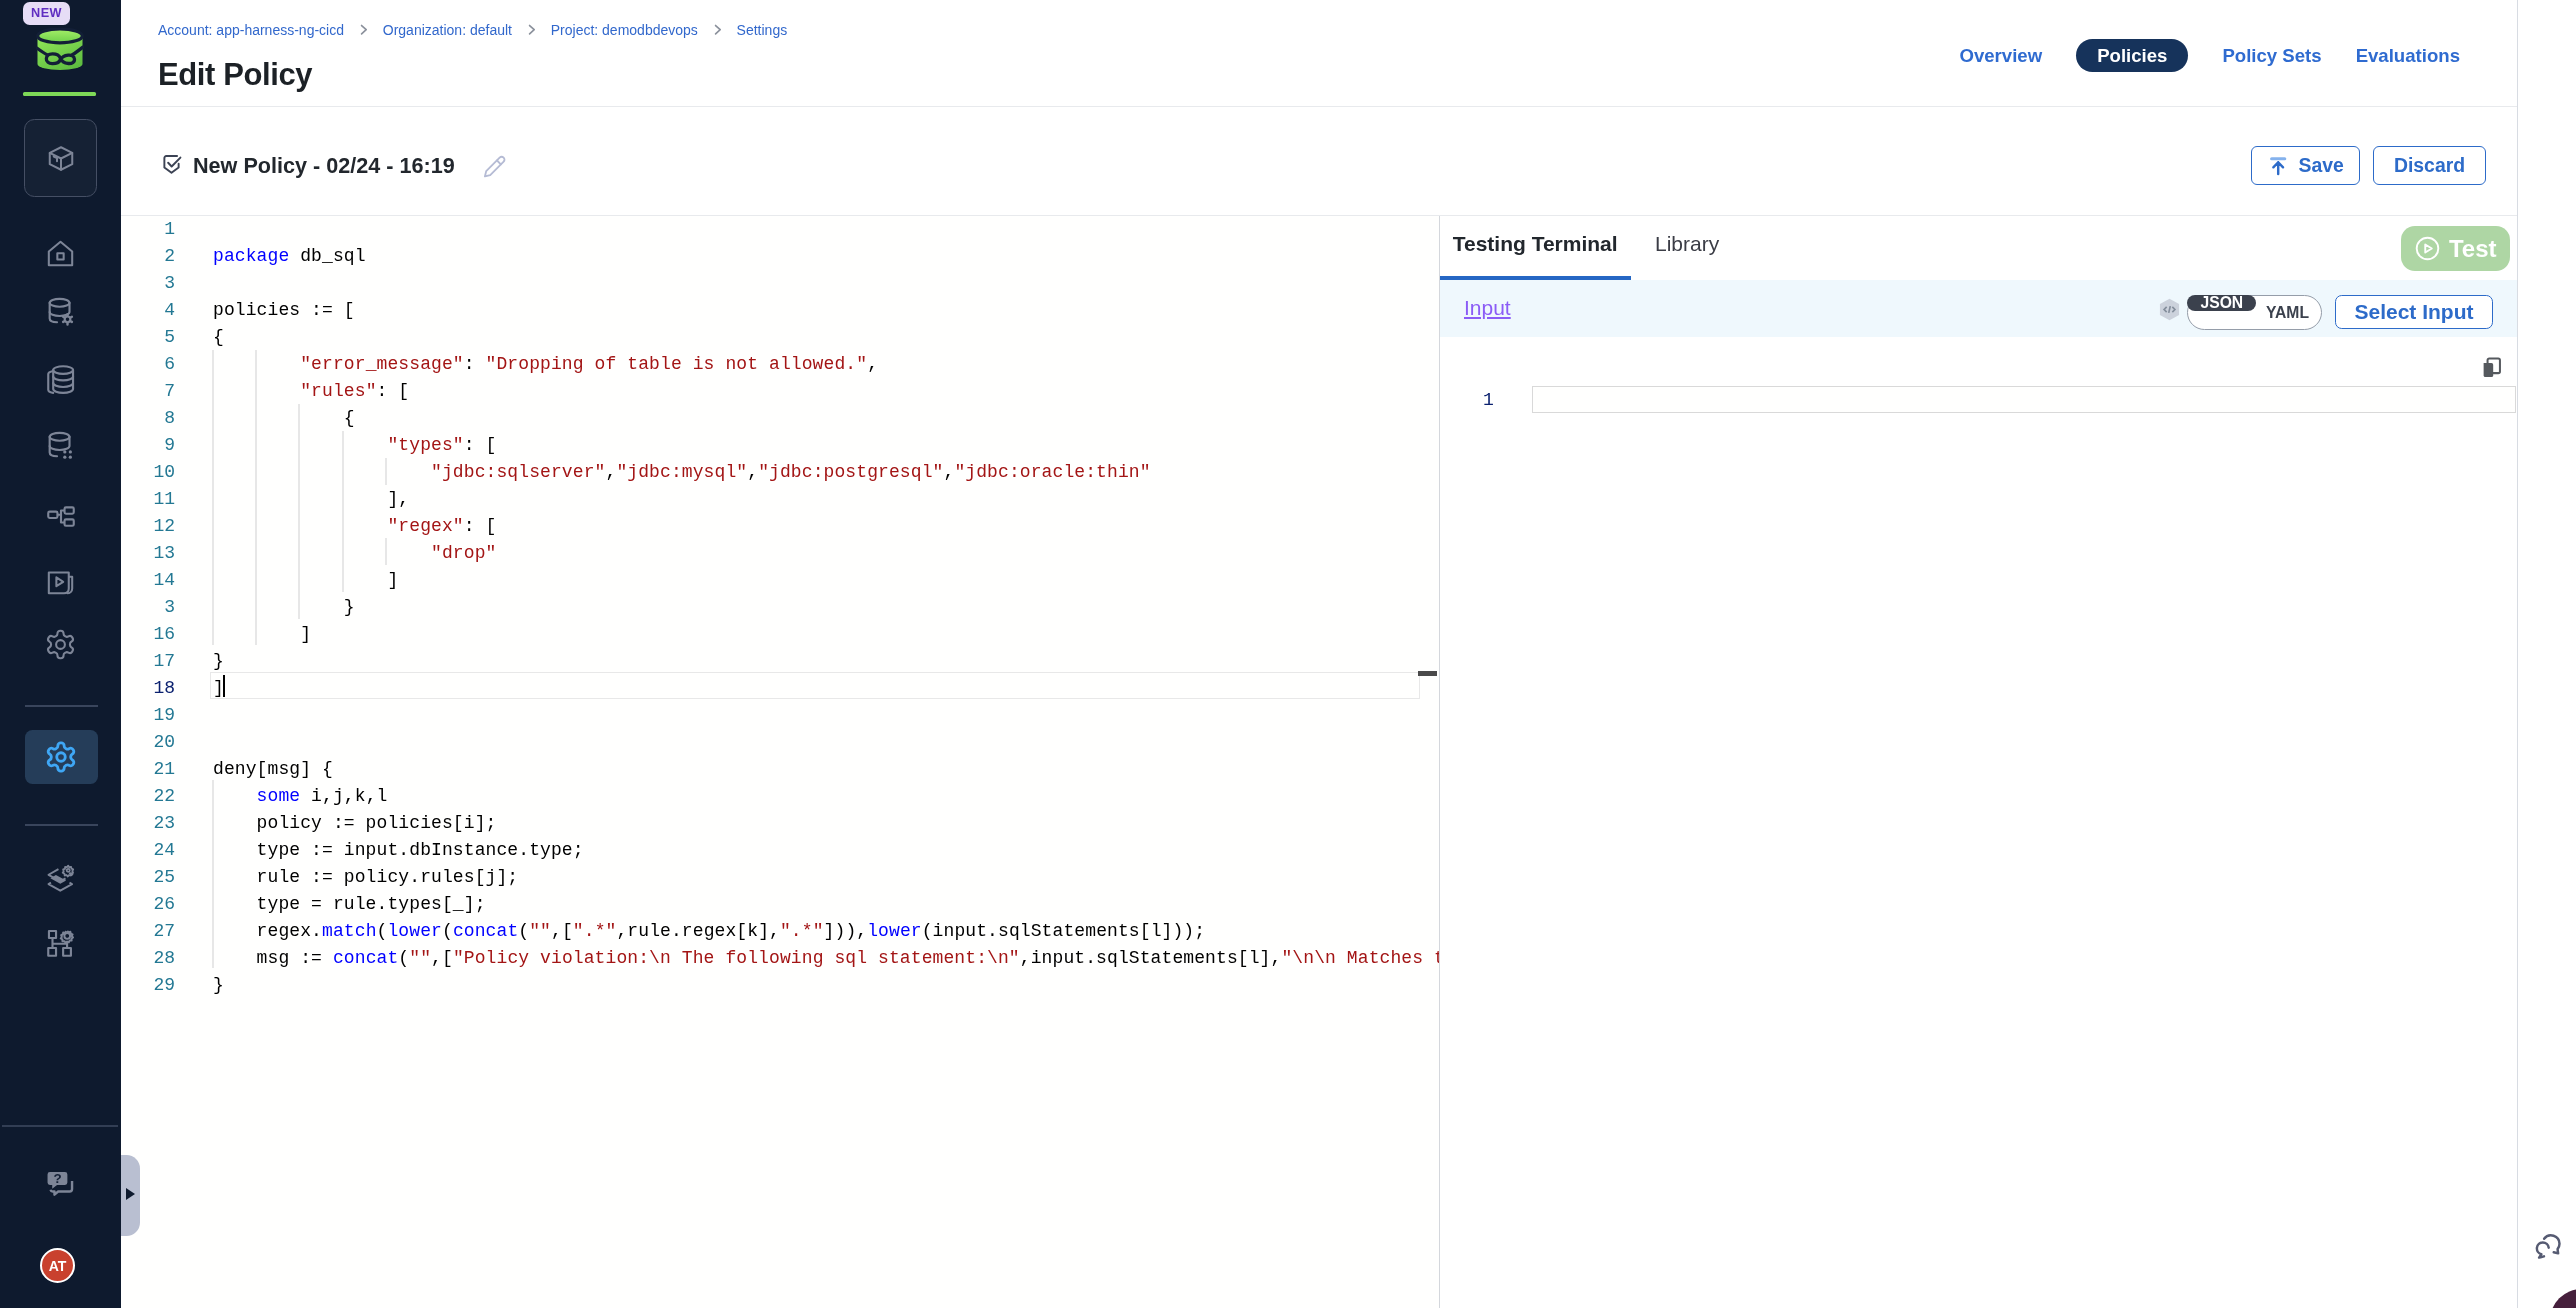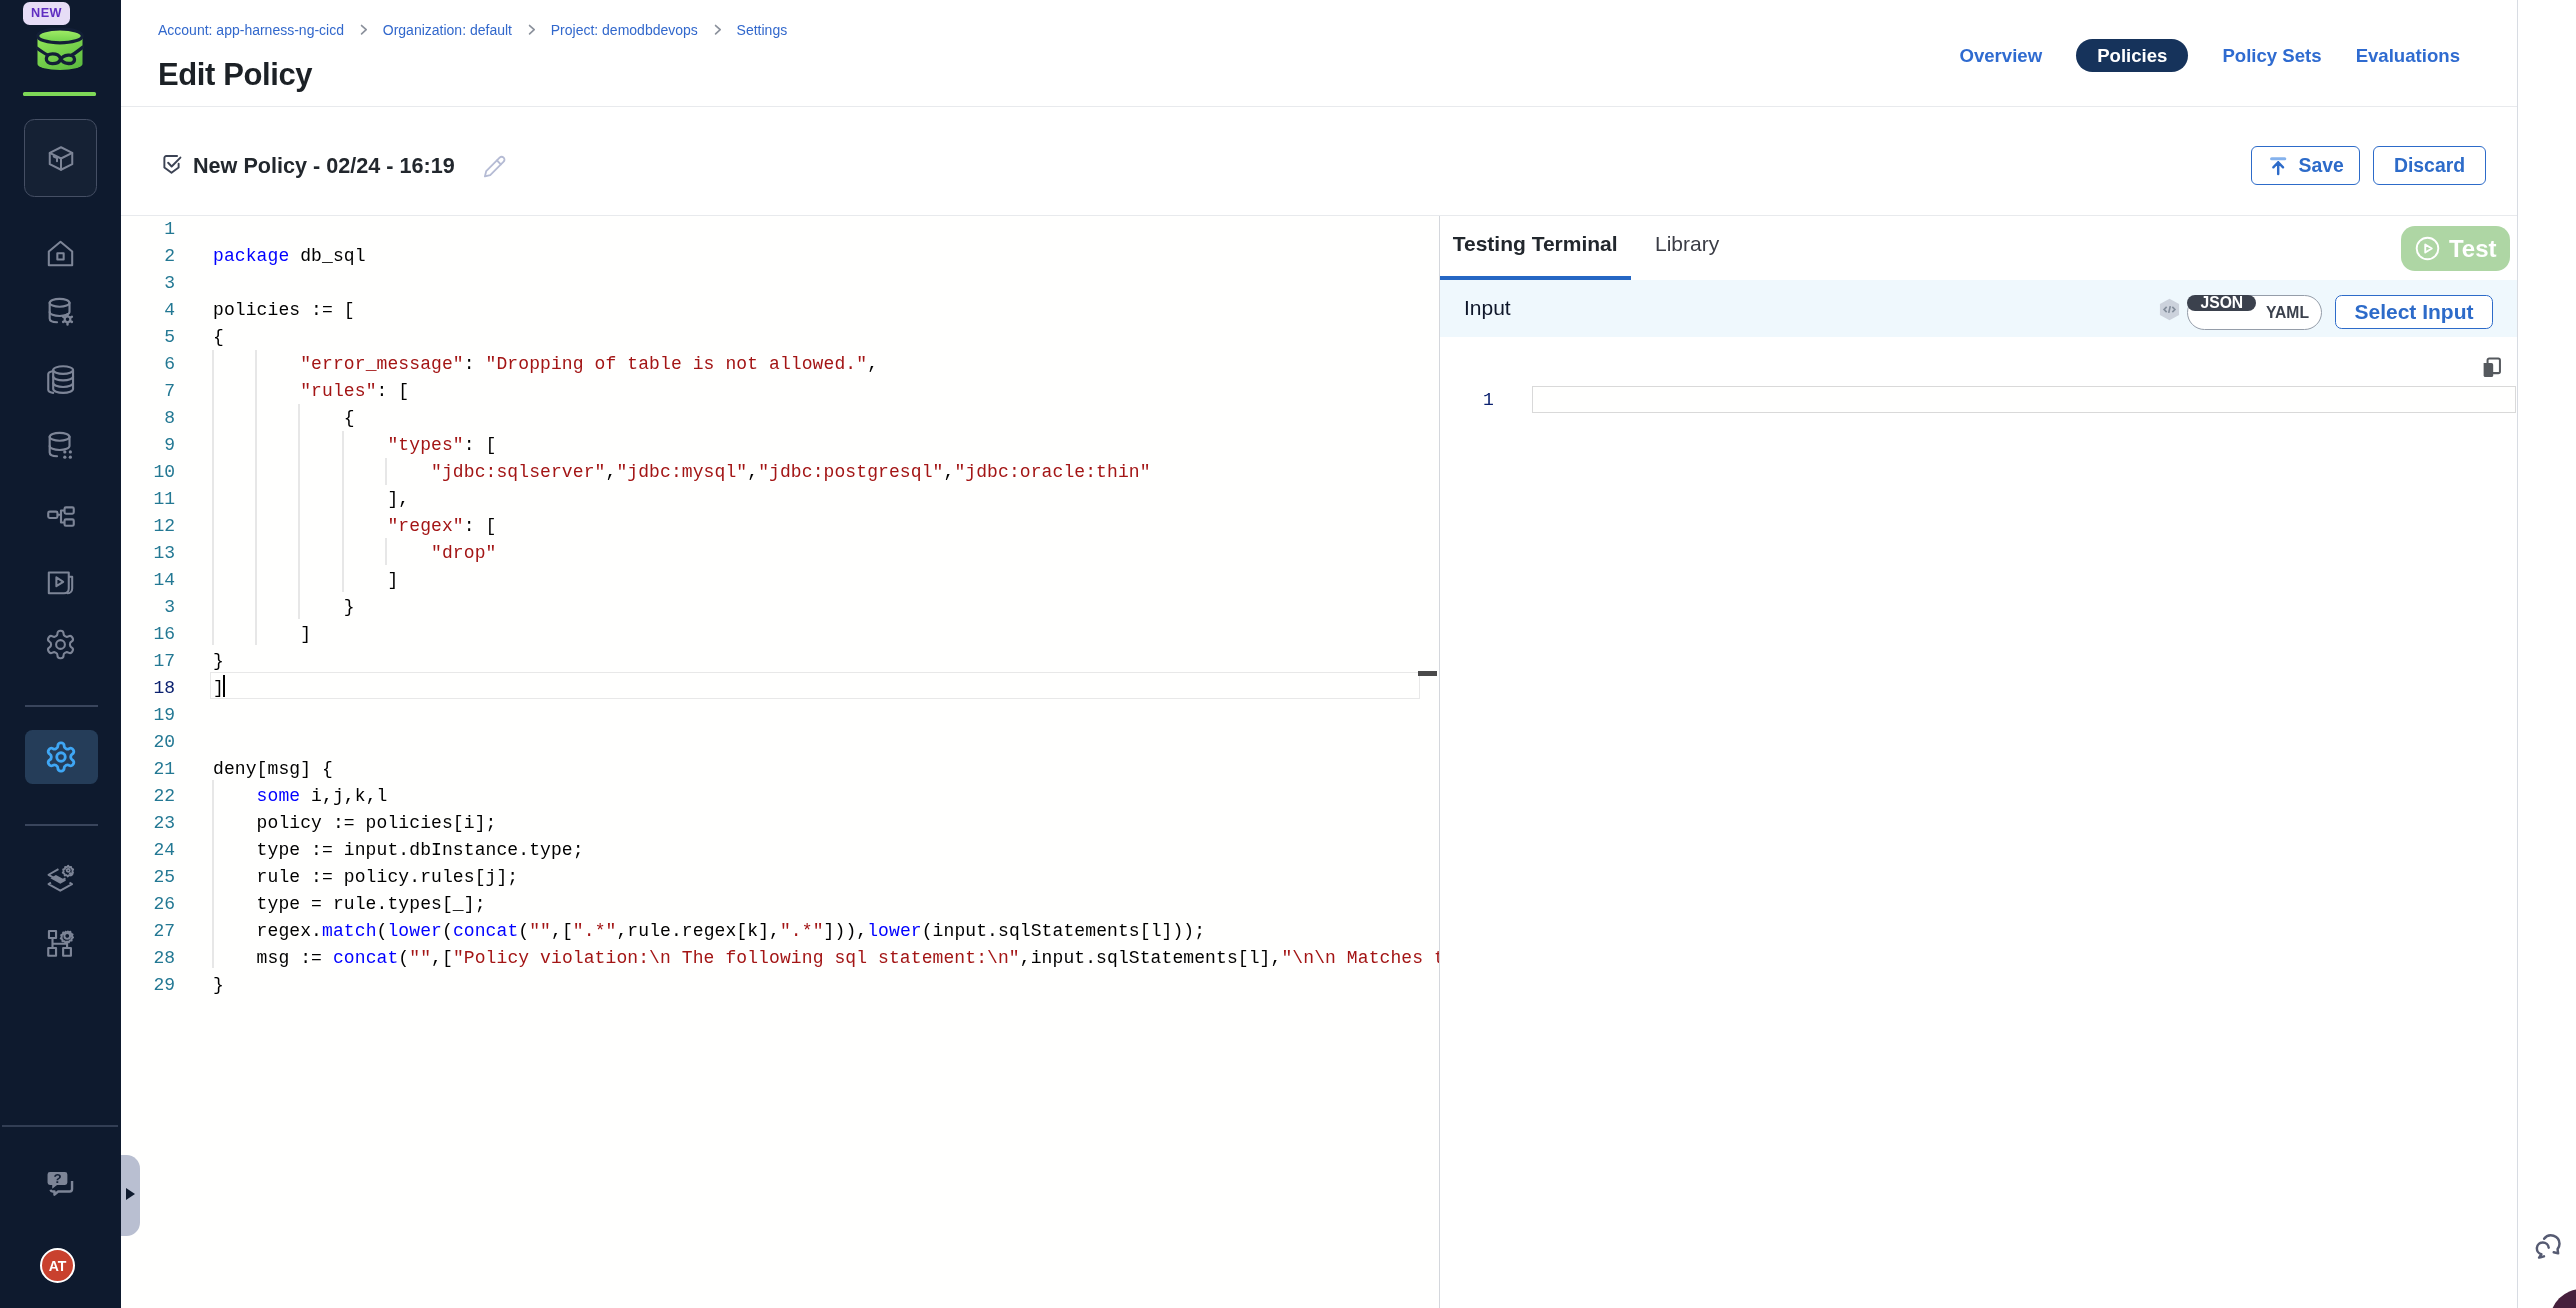--- a/index.html
+++ b/index.html
@@ -314,21 +314,21 @@
 <div>}</div>
   </div>
 </div>
 <div id="rpanel">
   <div id="tabs">
     <span style="position:absolute;left:12.7px;top:16.4px;font-size:21px;font-weight:700;color:#22272d;">Testing Terminal</span>
     <span style="position:absolute;left:215px;top:16.4px;font-size:21px;color:#3b3d46;">Library</span>
     <div id="tabline"></div>
   </div>
   <div id="inputrow">
-    <span style="position:absolute;left:24px;top:16.4px;font-size:21px;color:#0f172a;">Input</span>
+    <span style="position:absolute;left:24px;top:16.4px;font-size:21px;color:#8b5cf6;text-decoration:underline;">Input</span>
     <svg style="position:absolute;left:716px;top:15.7px" width="27" height="27" viewBox="0 0 24 24" fill="none">
       <path d="M12 2.5 L20.5 7.2 V16.8 L12 21.5 L3.5 16.8 V7.2 Z" fill="#ccd2dc"></path>
       <path d="M9.5 9.7 L7.2 12 L9.5 14.3 M14.5 9.7 L16.8 12 L14.5 14.3 M12.7 9 L11.3 15" stroke="#848e9c" stroke-width="1.5" fill="none"></path>
     </svg>
     <div style="position:absolute;left:747px;top:15px;width:135px;height:35px;border:1.5px solid #959da9;border-radius:18px;background:#fff;">
       <div style="position:absolute;left:-0.7px;top:-0.7px;width:69px;height:16px;background:#3b414d;border-radius:17px;color:#fff;font-size:15.7px;font-weight:700;display:flex;align-items:center;justify-content:center;">JSON</div>
       <span style="position:absolute;left:78px;top:7.5px;font-size:15.7px;font-weight:700;color:#3b414d;">YAML</span>
     </div>
     <div class="btn" style="left:895px;top:15px;width:158px;height:34px;border-radius:6.7px;font-size:21px;">Select Input</div>
   </div>

